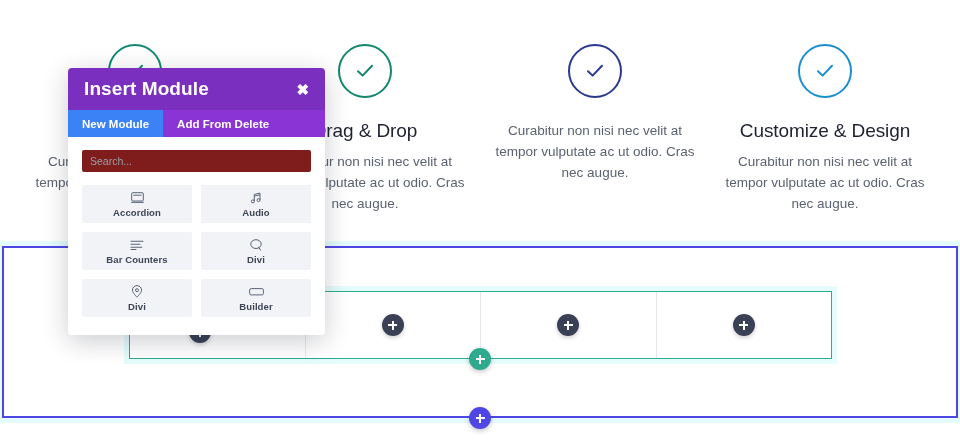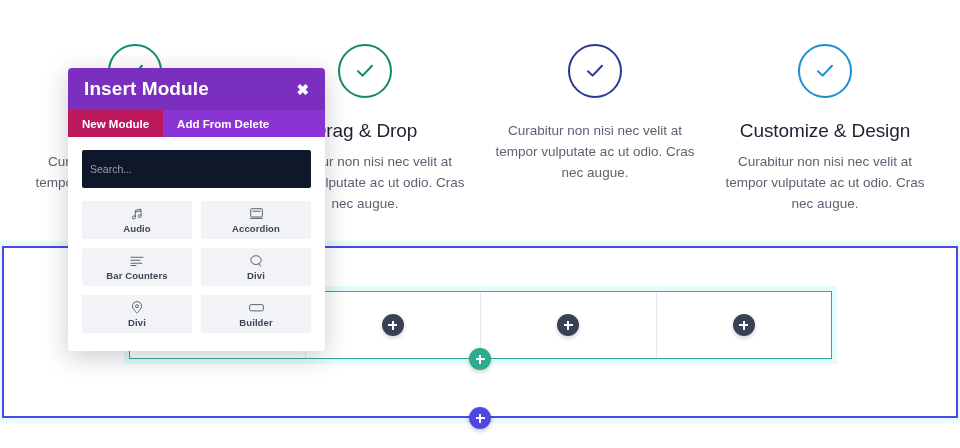--- a/index.html
+++ b/index.html
@@ -169,29 +169,29 @@
   }
   .modal-tab {
     color: #ffffff;
     font-size: 11.5px;
     font-weight: bold;
     display: flex;
     align-items: center;
     padding: 0 14px;
     cursor: pointer;
   }
-  .modal-tab.active { background: #be185d; }
+  .modal-tab.active { background: #3b82f6; }
   .modal-body {
     background: #ffffff;
     padding: 13px 14px 18px 14px;
   }
   .search-box {
     width: 100%;
-    height: 38px;
-    background: #0f172a;
+    height: 22px;
+    background: #7f1d1d;
     border: none;
     border-radius: 2px;
     padding: 0 8px;
     font-size: 10.5px;
     color: #8d939e;
     font-family: "Liberation Sans", sans-serif;
     outline: none;
     margin-bottom: 13px;
   }
   .search-box::placeholder { color: #9aa0ab; }
@@ -308,43 +308,43 @@
     </div>
 
     <div class="modal-body">
 
       <input class="search-box" type="text" placeholder="Search..." style="">
 
       <div class="module-grid">
 
         <div class="module-item">
           <span class="module-icon">
+            <svg width="13" height="11" viewBox="0 0 13 11" fill="none">
+              <rect x="0.7" y="0.7" width="11.6" height="8.3" rx="1" stroke="currentColor" stroke-width="1"></rect>
+              <line x1="2.4" y1="3.2" x2="10.6" y2="3.2" stroke="currentColor" stroke-width="1"></line>
+              <line x1="0.2" y1="10.4" x2="12.8" y2="10.4" stroke="currentColor" stroke-width="1"></line>
+            </svg>
+          </span>
+          <span class="module-label">Accordion</span>
+        </div>
+
+        <div class="module-item">
+          <span class="module-icon">
             <svg width="12" height="12" viewBox="0 0 12 12" fill="none">
               <path d="M4.3 9.2 V2.4 L10 1.1 V7.9" stroke="currentColor" stroke-width="1" stroke-linejoin="round"></path>
               <circle cx="2.9" cy="9.4" r="1.5" stroke="currentColor" stroke-width="1"></circle>
               <circle cx="8.6" cy="8.1" r="1.5" stroke="currentColor" stroke-width="1"></circle>
               <line x1="4.3" y1="4.1" x2="10" y2="2.8" stroke="currentColor" stroke-width="1"></line>
             </svg>
           </span>
           <span class="module-label">Audio</span>
         </div>
 
         <div class="module-item">
           <span class="module-icon">
-            <svg width="13" height="11" viewBox="0 0 13 11" fill="none">
-              <rect x="0.7" y="0.7" width="11.6" height="8.3" rx="1" stroke="currentColor" stroke-width="1"></rect>
-              <line x1="2.4" y1="3.2" x2="10.6" y2="3.2" stroke="currentColor" stroke-width="1"></line>
-              <line x1="0.2" y1="10.4" x2="12.8" y2="10.4" stroke="currentColor" stroke-width="1"></line>
-            </svg>
-          </span>
-          <span class="module-label">Accordion</span>
-        </div>
-
-        <div class="module-item">
-          <span class="module-icon">
             <svg width="14" height="10" viewBox="0 0 14 10" fill="none">
               <line x1="0.6" y1="1.2" x2="13.4" y2="1.2" stroke="currentColor" stroke-width="1.1"></line>
               <line x1="0.6" y1="4.2" x2="10.4" y2="4.2" stroke="currentColor" stroke-width="1.1"></line>
               <line x1="0.6" y1="7.2" x2="12.2" y2="7.2" stroke="currentColor" stroke-width="1.1"></line>
               <line x1="0.6" y1="9.5" x2="6.4" y2="9.5" stroke="currentColor" stroke-width="1.1"></line>
             </svg>
           </span>
           <span class="module-label">Bar Counters</span>
         </div>
 

